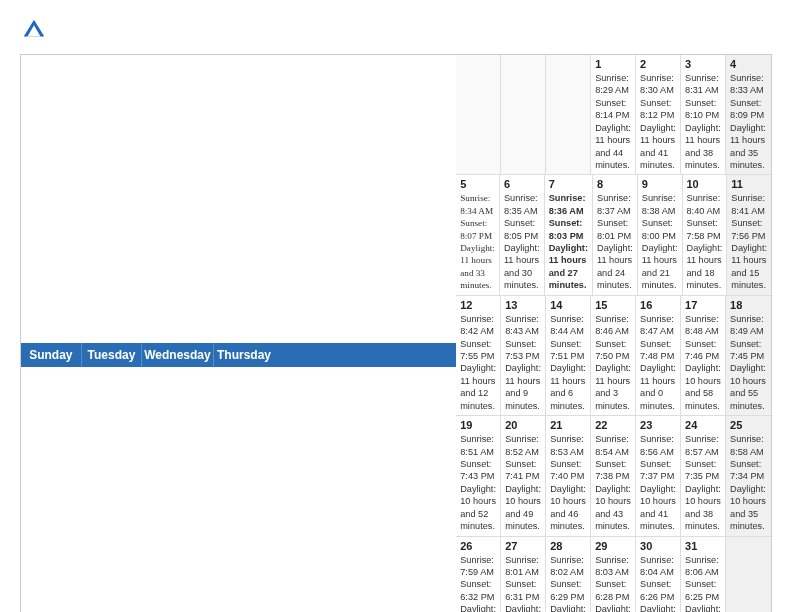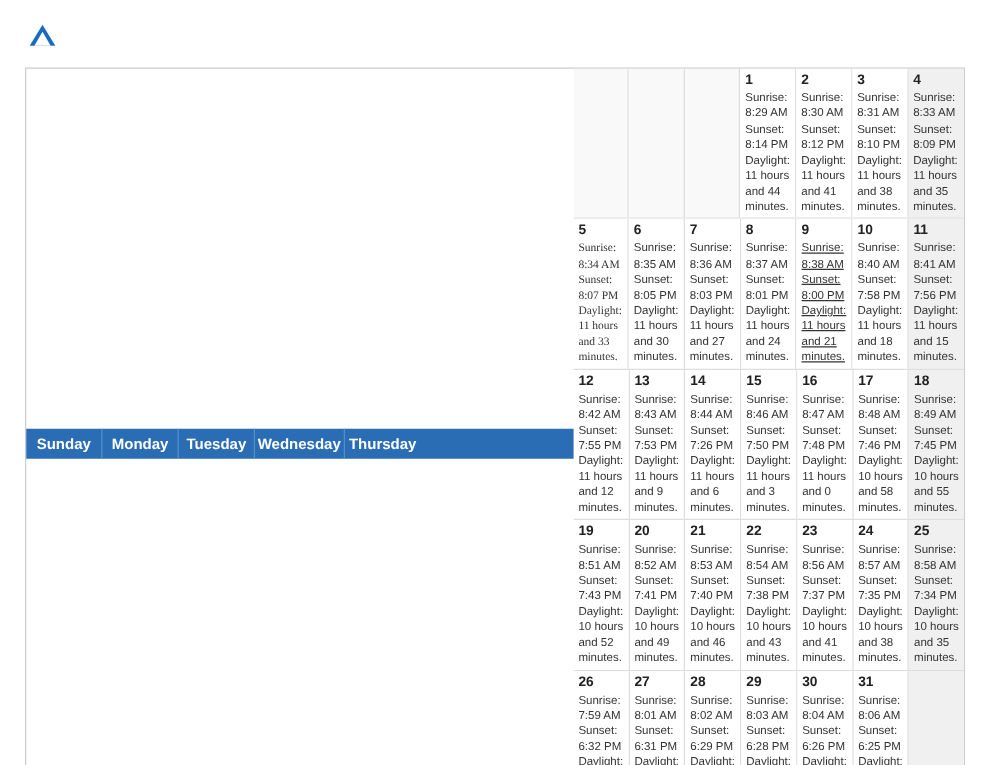--- a/index.html
+++ b/index.html
@@ -124,21 +124,20 @@
     </div>
     <div class="title-block">
       <div class="month-title"></div>
       <div class="location"></div>
     </div>
   </div>
 
   <div class="calendar">
     <div class="cal-header">
     <div class="cal-header-cell">Sunday</div>
-        <div class="cal-header-cell">Monday</div>
         <div class="cal-header-cell">Tuesday</div>
         <div class="cal-header-cell">Wednesday</div>
         <div class="cal-header-cell">Thursday</div>
       </div>
     <div class="cal-body">
     <div class="cal-row">
           <div class="cal-cell empty"></div>
           <div class="cal-cell empty"></div>
           <div class="cal-cell empty"></div>
           <div class="cal-cell">
@@ -180,35 +179,35 @@
           </div>
           <div class="cal-cell">
             <div class="day-num">6</div>
             <div class="cell-text" style="white-space: pre-line;">Sunrise: 8:35 AM
 Sunset: 8:05 PM
 Daylight: 11 hours
 and 30 minutes.</div>
           </div>
           <div class="cal-cell">
             <div class="day-num">7</div>
-            <div class="cell-text" style="white-space: pre-line;">Sunrise: 8:36 AM
+            <div class="cell-text" style="white-space: pre-line; font-weight: bold;">Sunrise: 8:36 AM
 Sunset: 8:03 PM
 Daylight: 11 hours
 and 27 minutes.</div>
           </div>
           <div class="cal-cell">
             <div class="day-num">8</div>
             <div class="cell-text" style="white-space: pre-line;">Sunrise: 8:37 AM
 Sunset: 8:01 PM
 Daylight: 11 hours
 and 24 minutes.</div>
           </div>
           <div class="cal-cell">
             <div class="day-num">9</div>
-            <div class="cell-text" style="white-space: pre-line; text-decoration: underline;">Sunrise: 8:38 AM
+            <div class="cell-text" style="white-space: pre-line;">Sunrise: 8:38 AM
 Sunset: 8:00 PM
 Daylight: 11 hours
 and 21 minutes.</div>
           </div>
           <div class="cal-cell">
             <div class="day-num">10</div>
             <div class="cell-text" style="white-space: pre-line;">Sunrise: 8:40 AM
 Sunset: 7:58 PM
 Daylight: 11 hours
 and 18 minutes.</div>
@@ -232,21 +231,21 @@
           <div class="cal-cell">
             <div class="day-num">13</div>
             <div class="cell-text" style="white-space: pre-line;">Sunrise: 8:43 AM
 Sunset: 7:53 PM
 Daylight: 11 hours
 and 9 minutes.</div>
           </div>
           <div class="cal-cell">
             <div class="day-num">14</div>
             <div class="cell-text" style="white-space: pre-line;">Sunrise: 8:44 AM
-Sunset: 7:26 PM
+Sunset: 7:51 PM
 Daylight: 11 hours
 and 6 minutes.</div>
           </div>
           <div class="cal-cell">
             <div class="day-num">15</div>
             <div class="cell-text" style="white-space: pre-line;">Sunrise: 8:46 AM
 Sunset: 7:50 PM
 Daylight: 11 hours
 and 3 minutes.</div>
           </div>

